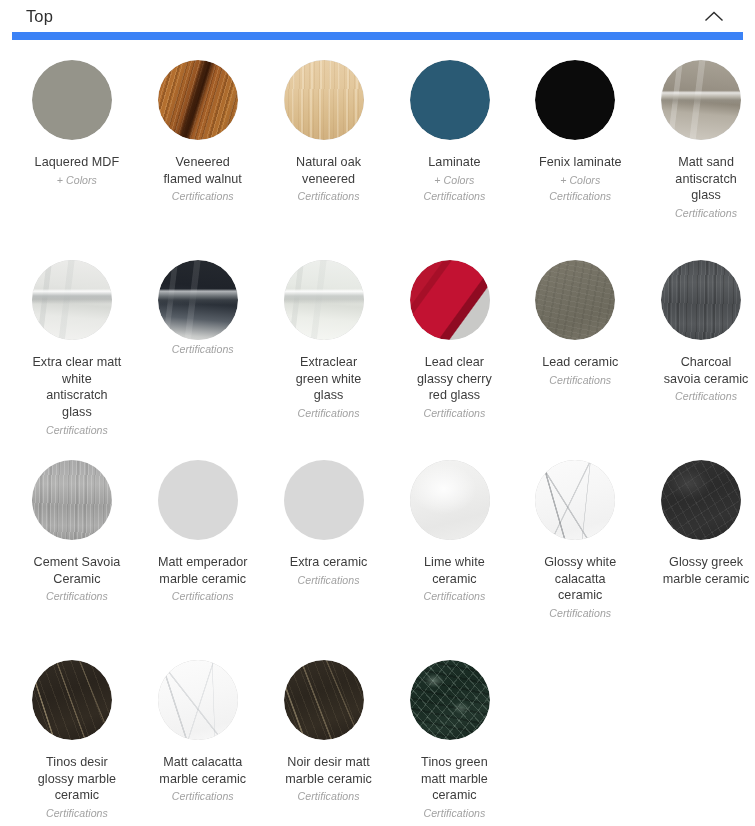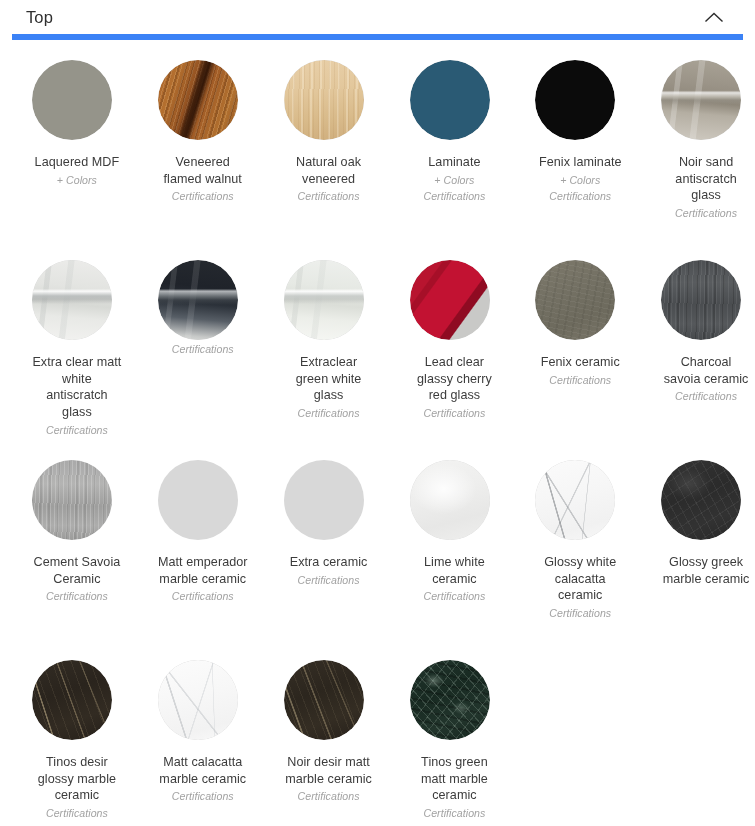--- a/index.html
+++ b/index.html
@@ -16,21 +16,21 @@
   }
 
   
   .panel-header {
     position: relative;
     height: 40px;
     display: flex;
     align-items: center;
     justify-content: space-between;
     padding: 0 16px 0 14px;
-    border-bottom: 6px solid #3b82f6;
+    border-bottom: 8px solid #3b82f6;
     margin: 0 12px 0 12px;
   }
   .panel-title {
     font-size: 16.5px;
     font-weight: 400;
     color: #2f2f2f;
     letter-spacing: .1px;
     line-height: 1;
     padding-left: 0;
   }
@@ -312,21 +312,21 @@
         <div class="swatch-art t-solid" style="background: rgb(11, 11, 11);"></div>
       </div>
       <div class="material-label">Fenix laminate</div>
       <div class="material-sub">+ Colors</div>
       <div class="material-sub">Certifications</div>
     </div>
     <div class="material-cell">
       <div class="swatch">
         <div class="swatch-art t-glass-sand"></div>
       </div>
-      <div class="material-label">Noir sand antiscratch glass</div>
+      <div class="material-label">Matt sand antiscratch glass</div>
       <div class="material-sub">Certifications</div>
     </div>
     <div class="material-cell">
       <div class="swatch">
         <div class="swatch-art t-glass-white"></div>
       </div>
       <div class="material-label">Extra clear matt white antiscratch glass</div>
       <div class="material-sub">Certifications</div>
     </div>
     <div class="material-cell">
@@ -346,21 +346,21 @@
       <div class="swatch">
         <div class="swatch-art t-glass-red"></div>
       </div>
       <div class="material-label">Lead clear glassy cherry red glass</div>
       <div class="material-sub">Certifications</div>
     </div>
     <div class="material-cell">
       <div class="swatch">
         <div class="swatch-art t-lead"></div>
       </div>
-      <div class="material-label">Fenix ceramic</div>
+      <div class="material-label">Lead ceramic</div>
       <div class="material-sub">Certifications</div>
     </div>
     <div class="material-cell">
       <div class="swatch">
         <div class="swatch-art t-charcoal"></div>
       </div>
       <div class="material-label">Charcoal savoia ceramic</div>
       <div class="material-sub">Certifications</div>
     </div>
     <div class="material-cell">

